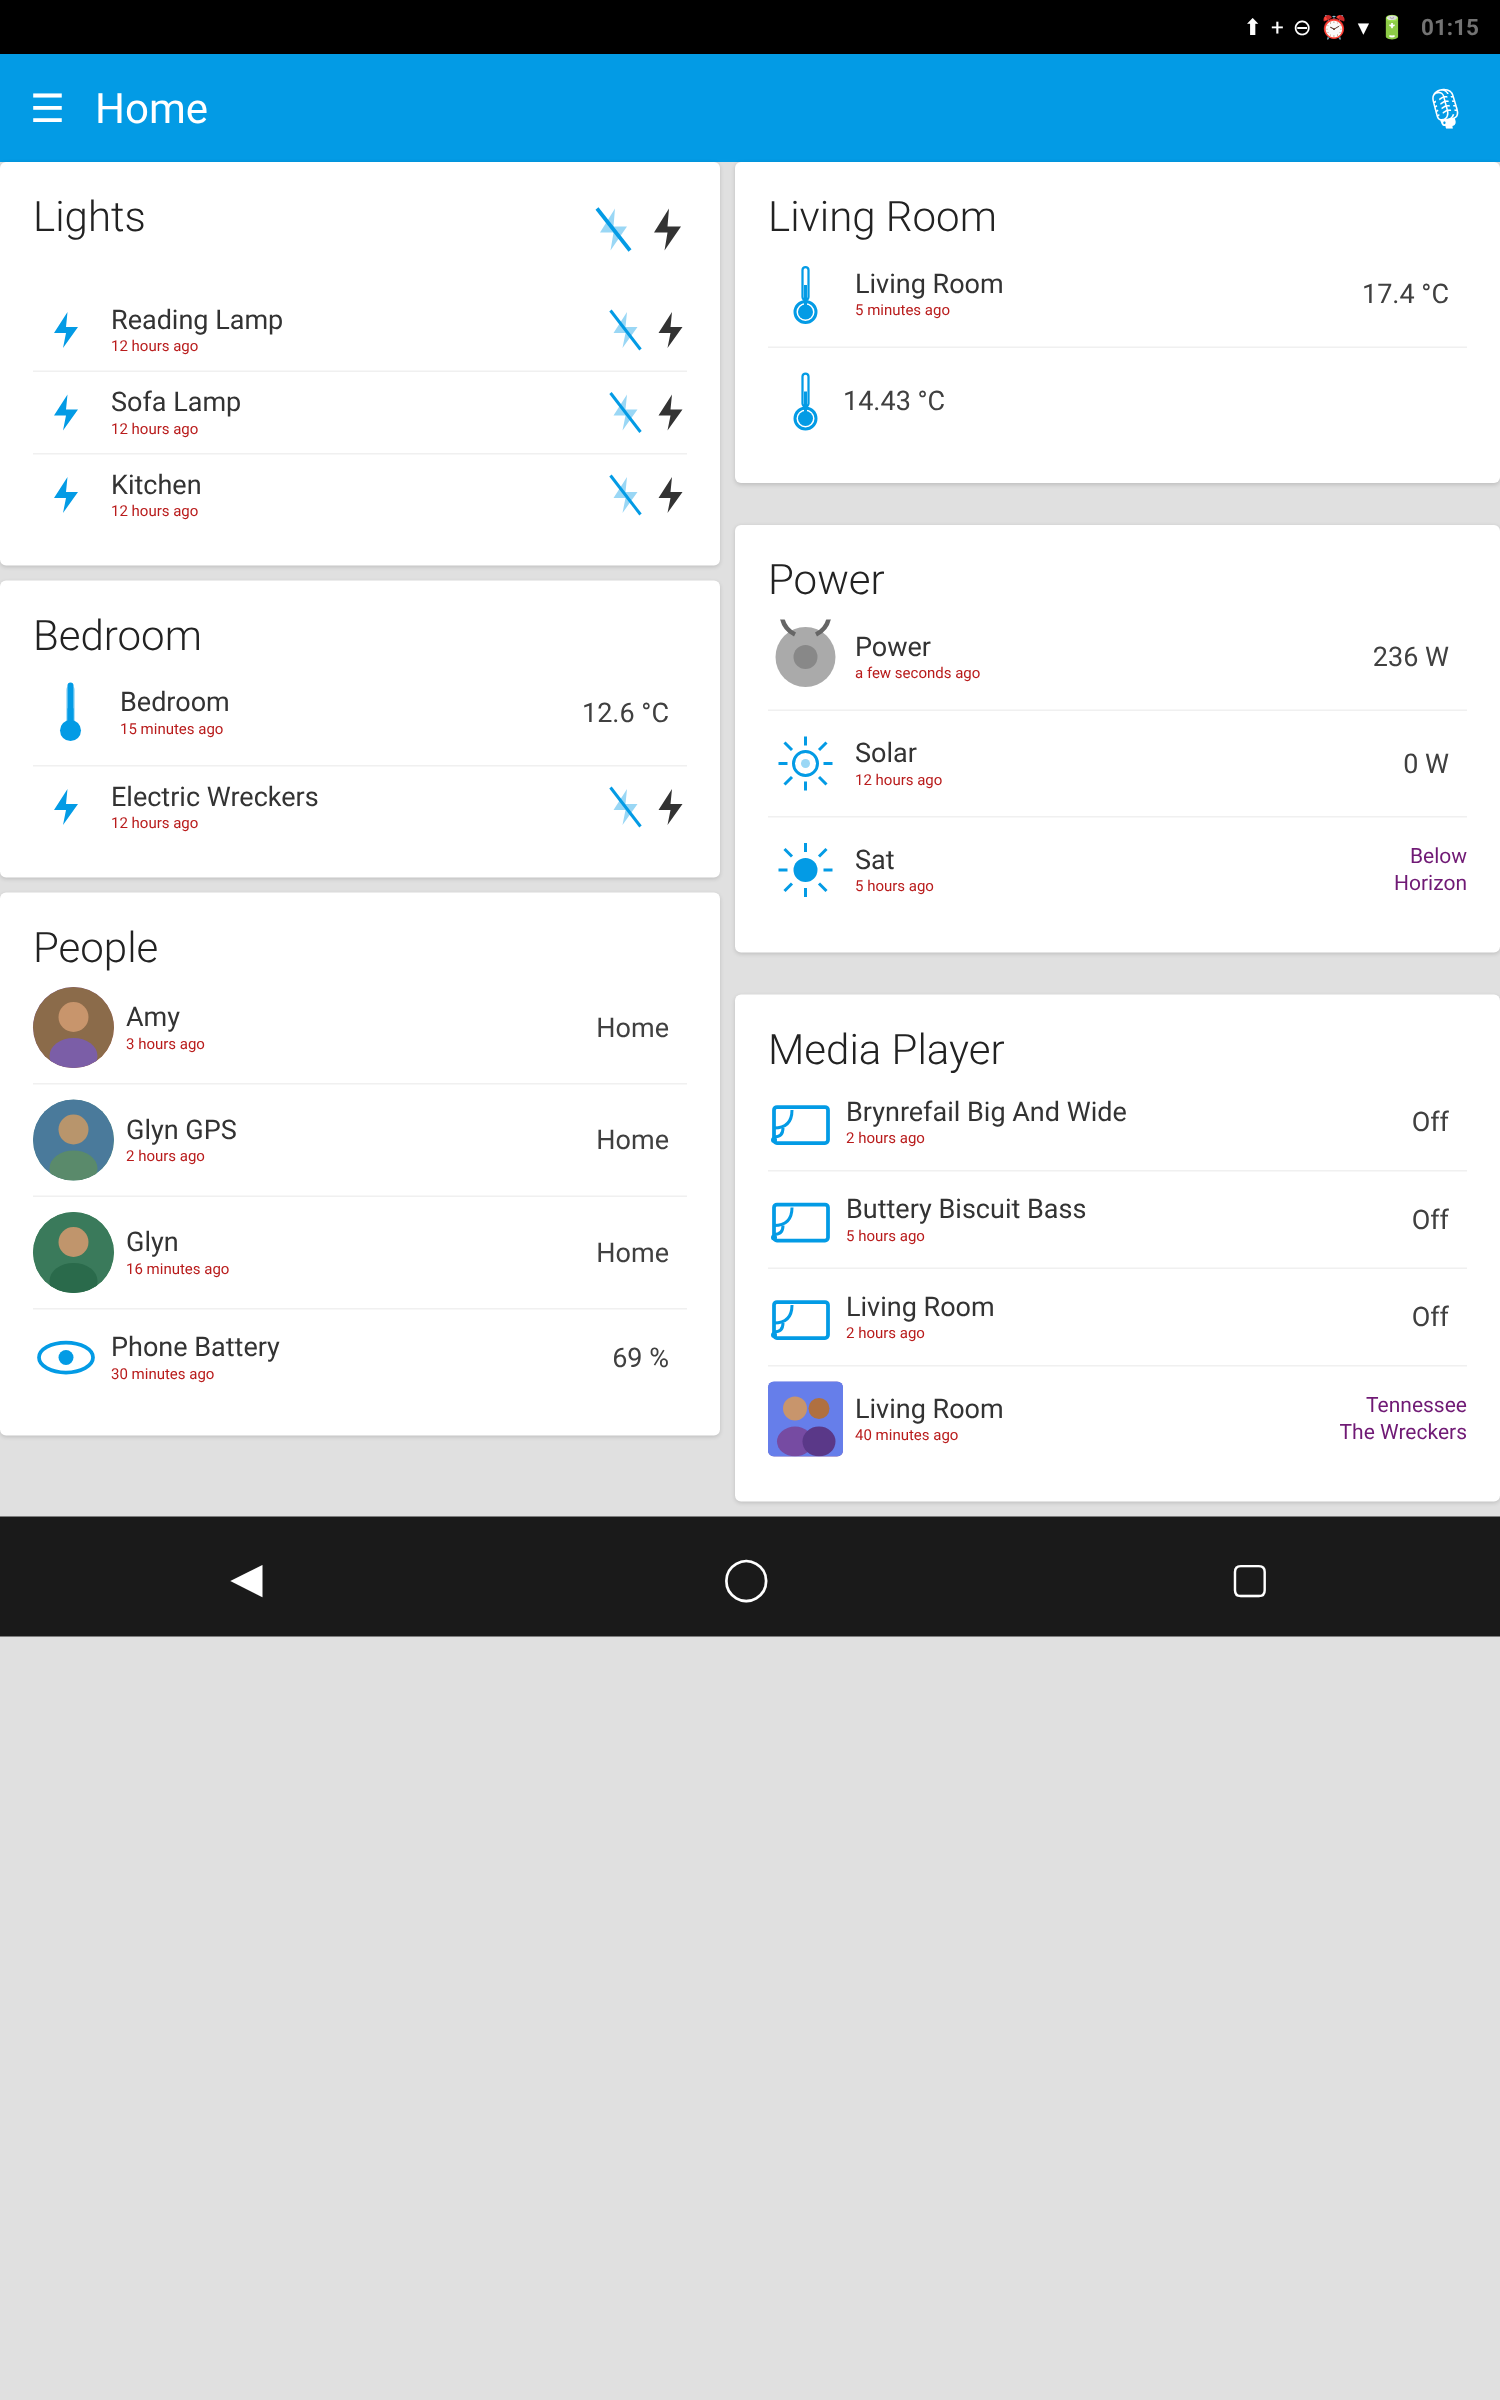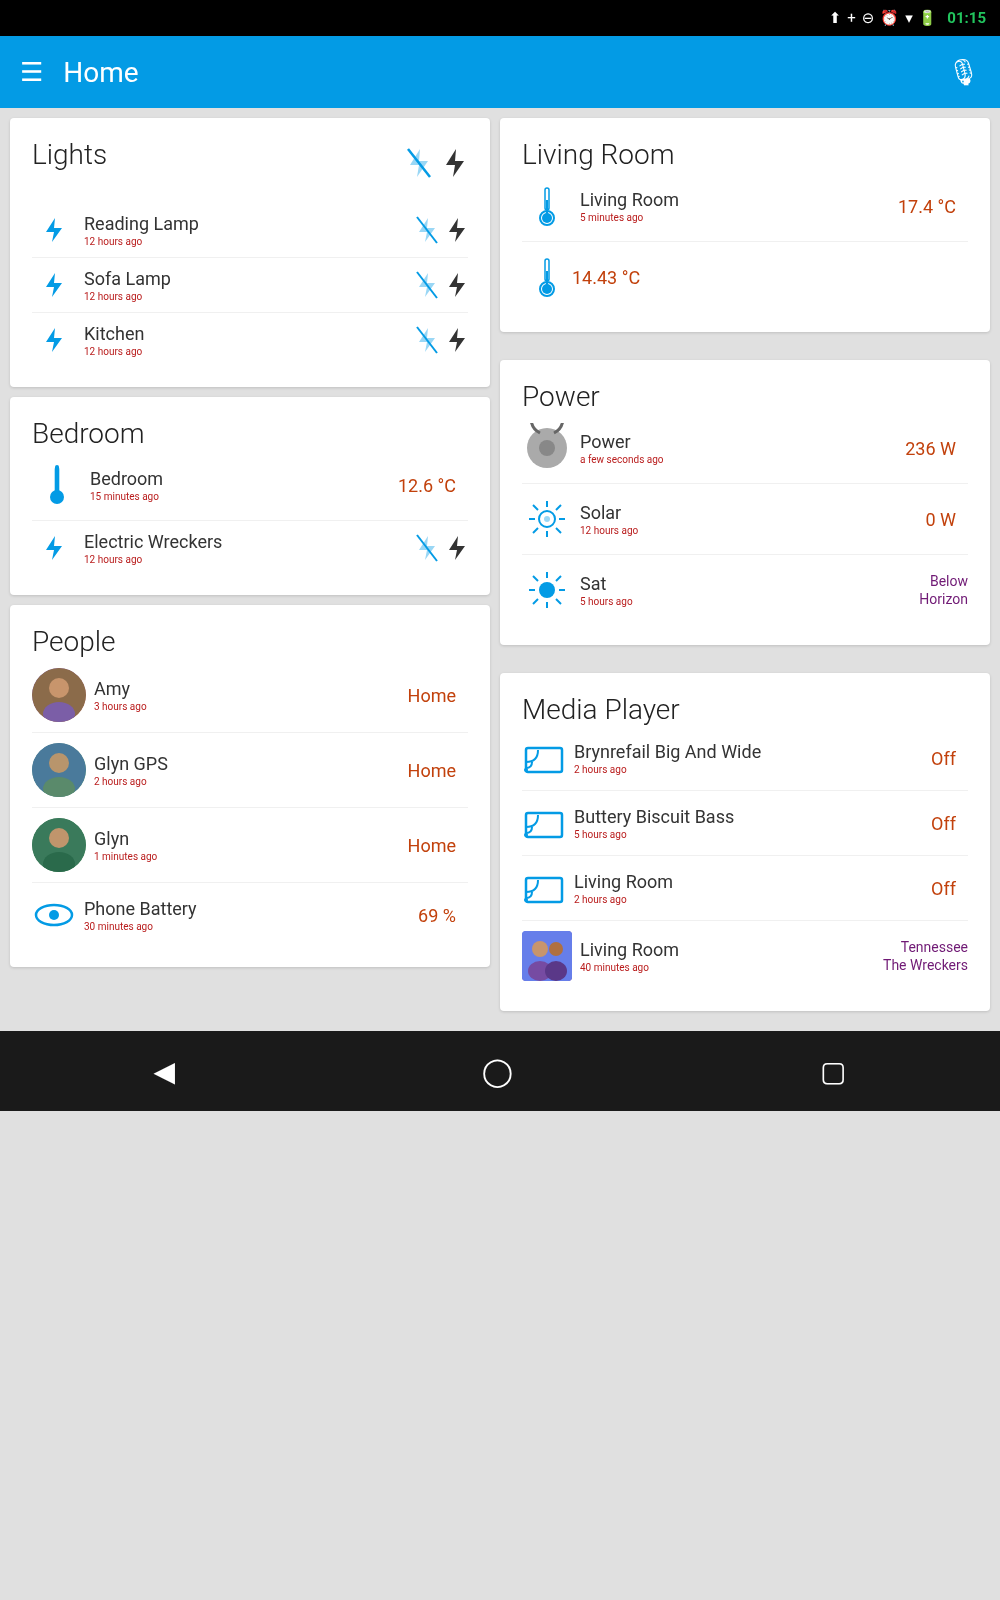--- a/index.html
+++ b/index.html
@@ -24,21 +24,21 @@
     .status-bar-icons {
       display: flex;
       align-items: center;
       gap: 6px;
     }
     .status-icon {
       color: #fff;
       font-size: 15px;
     }
     .status-time {
-      color: #22c55e;
+      color: #737373;
       font-size: 15px;
       font-weight: bold;
       margin-left: 4px;
     }
 
     
     .app-bar {
       background: #039BE5;
       height: 72px;
       display: flex;
@@ -64,21 +64,20 @@
     .mic-icon {
       color: #fff;
       font-size: 26px;
       cursor: pointer;
     }
 
     
     .main-content {
       display: flex;
       gap: 0;
-      padding: 10px;
       gap: 10px;
     }
 
     .left-col {
       flex: 0 0 480px;
       display: flex;
       flex-direction: column;
       gap: 10px;
     }
 
@@ -129,21 +128,21 @@
       color: #333;
       font-weight: 400;
     }
     .device-time {
       font-size: 10px;
       color: #b91c1c;
       margin-top: 2px;
     }
     .device-value {
       font-size: 18px;
-      color: #c2410c;
+      color: #404040;
       text-align: right;
       margin-right: 12px;
     }
     .device-controls {
       display: flex;
       align-items: center;
       gap: 8px;
     }
 
     
@@ -457,21 +456,21 @@
       <div class="device-row">
         <div class="avatar avatar-glyn">
           <svg width="54" height="54" viewBox="0 0 54 54">
             <circle cx="27" cy="27" r="27" fill="#3a7a5b"></circle>
             <circle cx="27" cy="20" r="10" fill="#c0956c"></circle>
             <ellipse cx="27" cy="46" rx="16" ry="12" fill="#2a6a4b"></ellipse>
           </svg>
         </div>
         <div class="device-info">
           <div class="device-name">Glyn</div>
-          <div class="device-time">1 minutes ago</div>
+          <div class="device-time">16 minutes ago</div>
         </div>
         <div class="device-value">Home</div>
       </div>
 
       
       <div class="device-row">
         <div class="eye-icon">
           <svg width="40" height="40" viewBox="0 0 40 40">
             <ellipse cx="20" cy="20" rx="18" ry="10" fill="none" stroke="#039BE5" stroke-width="2.5"></ellipse>
             <circle cx="20" cy="20" r="5" fill="#039BE5"></circle>

